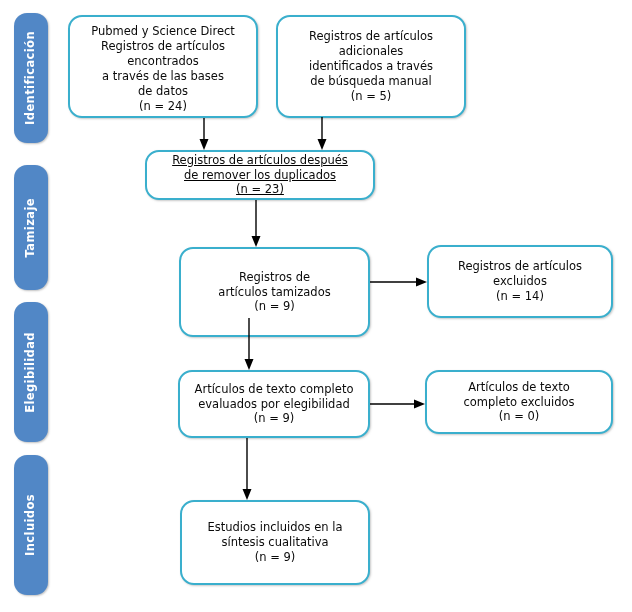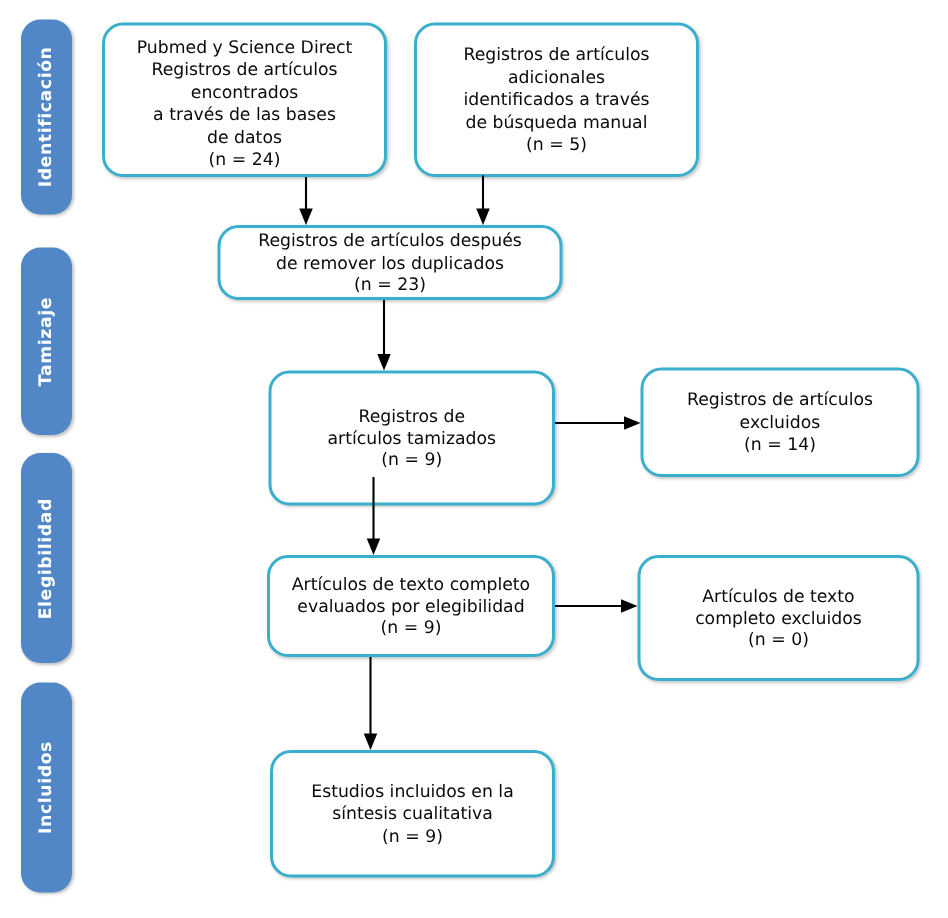--- a/index.html
+++ b/index.html
@@ -105,21 +105,21 @@
   </div>
 
   <div class="box" style="left:276px; top:15px; width:190px; height:103px;">
     <span class="box-text">Registros de artículos
 adicionales
 identificados a través
 de búsqueda manual
 (n = 5)</span>
   </div>
 
-  <div class="box" style="left:145px; top:150px; width:230px; height:50px;">
+  <div class="box" style="left:145px; top:150px; width:230px; height:50px;text-decoration:underline;">
     <span class="box-text">Registros de artículos después
 de remover los duplicados
 (n = 23)</span>
   </div>
 
   <div class="box" style="left:179px; top:247px; width:191px; height:90px;">
     <span class="box-text">Registros de
 artículos tamizados
 (n = 9)</span>
   </div>
@@ -129,21 +129,21 @@
 excluidos
 (n = 14)</span>
   </div>
 
   <div class="box" style="left:178px; top:370px; width:192px; height:68px;">
     <span class="box-text">Artículos de texto completo
 evaluados por elegibilidad
 (n = 9)</span>
   </div>
 
-  <div class="box" style="left:425px; top:370px; width:188px; height:84px;">
+  <div class="box" style="left:425px; top:370px; width:188px; height:64px;">
     <span class="box-text">Artículos de texto
 completo excluidos
 (n = 0)</span>
   </div>
 
   <div class="box" style="left:180px; top:500px; width:190px; height:85px;">
     <span class="box-text">Estudios incluidos en la
 síntesis cualitativa
 (n = 9)</span>
   </div>

